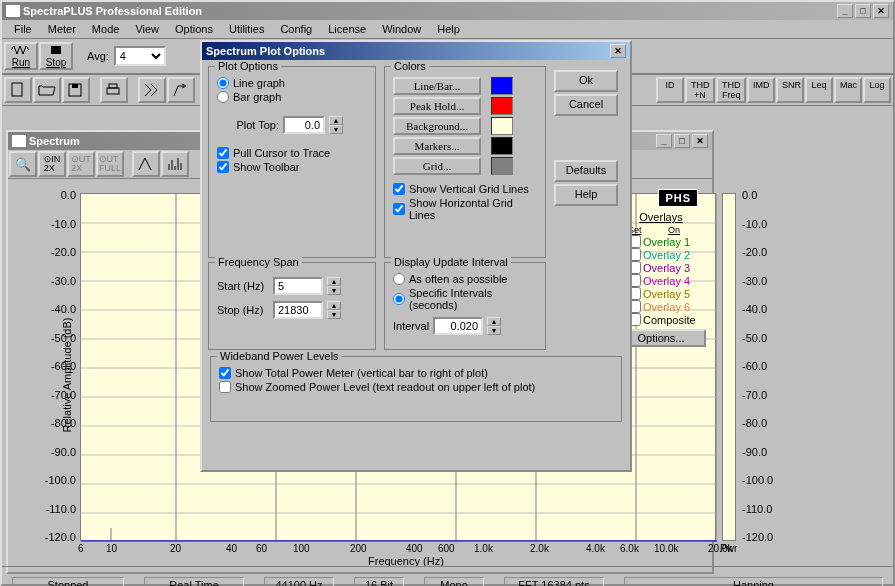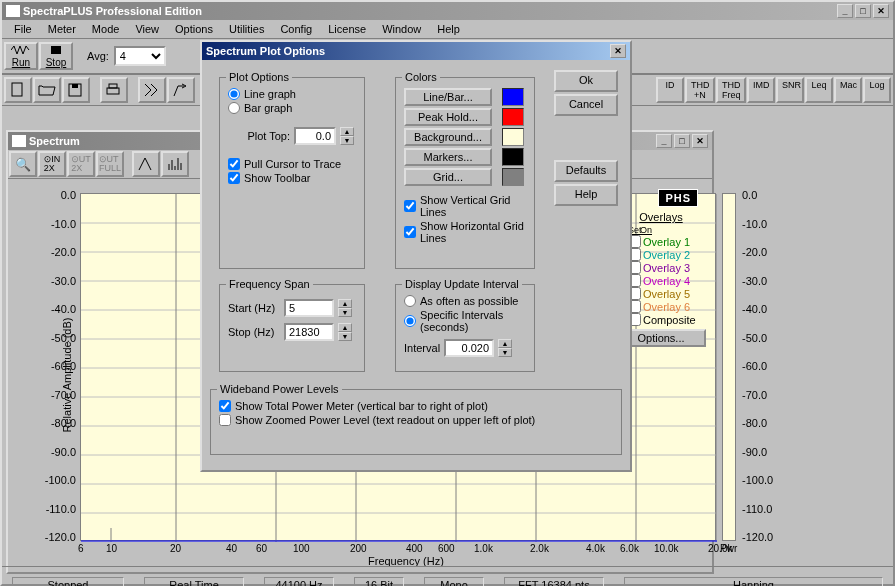--- a/index.html
+++ b/index.html
@@ -15,25 +15,25 @@
 .menu-item { padding: 2px 8px; }
 .toolbar { display: flex; padding: 2px; gap: 1px; align-items: center; border-top: 1px solid #808080; border-bottom: 1px solid #808080; }
 .btn3d { background: #c0c0c0; border: 2px outset #dfdfdf; padding: 1px 4px; font-size: 11px; text-align: center; cursor: pointer; min-height: 18px; }
 .btn3d.big { height: 28px; min-width: 28px; }
 .tbb { width: 28px; height: 26px; background: #c0c0c0; border: 2px outset #dfdfdf; display:inline-flex;align-items:center;justify-content:center;font-size:13px; }
 .tbb svg { width: 18px; height: 16px; }
 .input3d { border: 2px inset #dfdfdf; background: #fff; padding: 1px 3px; font-size: 11px; font-family: inherit; }
 .select3d { border: 2px inset #dfdfdf; background: #fff; font-size: 11px; font-family: inherit; height: 20px; }
 .spin { display: inline-flex; flex-direction: column; }
 .spinbtn { width: 14px; height: 9px; background: #c0c0c0; border: 1px outset #dfdfdf; font-size: 7px; text-align: center; line-height: 7px; }
-.groupbox { border: 1px solid #808080; border-top-color: #808080; margin: 15px; padding: 8px 8px 8px 8px; position: relative; }
+.groupbox { border: 1px solid #808080; border-top-color: #808080; margin: 4px; padding: 8px 8px 8px 8px; position: relative; }
 .groupbox > .legend { position: absolute; top: -7px; left: 6px; background: #c0c0c0; padding: 0 3px; }
 .chk, .rad { display: flex; align-items: center; gap: 4px; margin: 2px 0; }
 .chk input, .rad input { width: 12px; height: 12px; }
-.colorbtn { display: flex; gap: 10px; align-items: center; margin: 2px 0; }
+.colorbtn { display: flex; gap: 10px; align-items: center; margin: 2px 0; font-family: Liberation Serif, serif; }
 .colorbtn .btn3d { width: 88px; text-align: center; }
 .swatch { width: 22px; height: 18px; border: 1px inset #808080; }
 .spectrum-area { background: #fffddb; position: relative; }
 .ylabel { position: absolute; left: 2px; top: 50%; transform: translateY(-50%) rotate(-90deg); transform-origin: center; font-size: 11px; white-space: nowrap; }
 .ovl-row { display: flex; align-items: center; gap: 2px; font-size: 11px; }
 .ovl-box { width: 10px; height: 10px; background: #c0c0c0; border: 1px outset #dfdfdf; text-align:center; font-size:8px; line-height:9px; }
 .statusbar { position: absolute; bottom: 0; left: 0; right: 0; height: 18px; display: flex; border-top: 1px solid #808080; }
 .statuscell { border: 1px inset #dfdfdf; padding: 1px 6px; margin: 10px; height: 16px; text-align: center; }
 .dialog-btn { width: 64px; height: 22px; background: #c0c0c0; border: 2px outset #dfdfdf; text-align: center; padding: 2px; margin: 2px 0; cursor: pointer; }
 .small-toolbar-row { display: flex; padding:1px; gap:1px; border-bottom: 1px solid #808080; background:#c0c0c0;}
@@ -250,21 +250,21 @@
         <div>-120.0</div>
       </div>
 
       <div style="position:absolute;right:14px;top:10px;background:#000;color:#fff;font-weight:bold;padding:2px 6px;letter-spacing:1px;border:1px solid #fff;">PHS</div>
 
       <div style="position:absolute;right:6px;top:32px;width:90px;">
         <div style="text-align:center;text-decoration:underline;margin-bottom:2px;">Overlays</div>
         <div class="ovl-row">
             <span style="width:10px;"></span>
             <span style="width:10px;text-decoration:underline;font-size:9px;">Set</span>
-            <span style="width:10px;text-decoration:underline;font-size:9px;">On</span>
+            <span style="width:10px;text-decoration:underline;font-size:9px;padding-left:28px;">On</span>
           </div>
         <div class="ovl-row">
             <span class="ovl-box">1</span>
             <input type="checkbox" style="">
             <span style="color:#008000;">Overlay 1</span>
           </div>
         <div class="ovl-row">
             <span class="ovl-box">2</span>
             <input type="checkbox" style="">
             <span style="color:#00a0a0;">Overlay 2</span>

